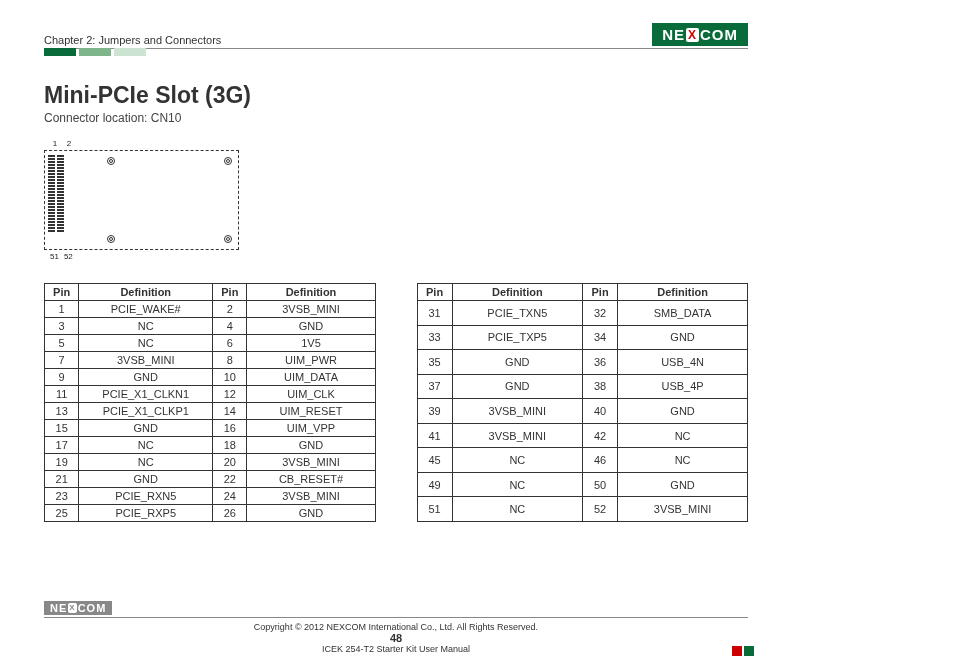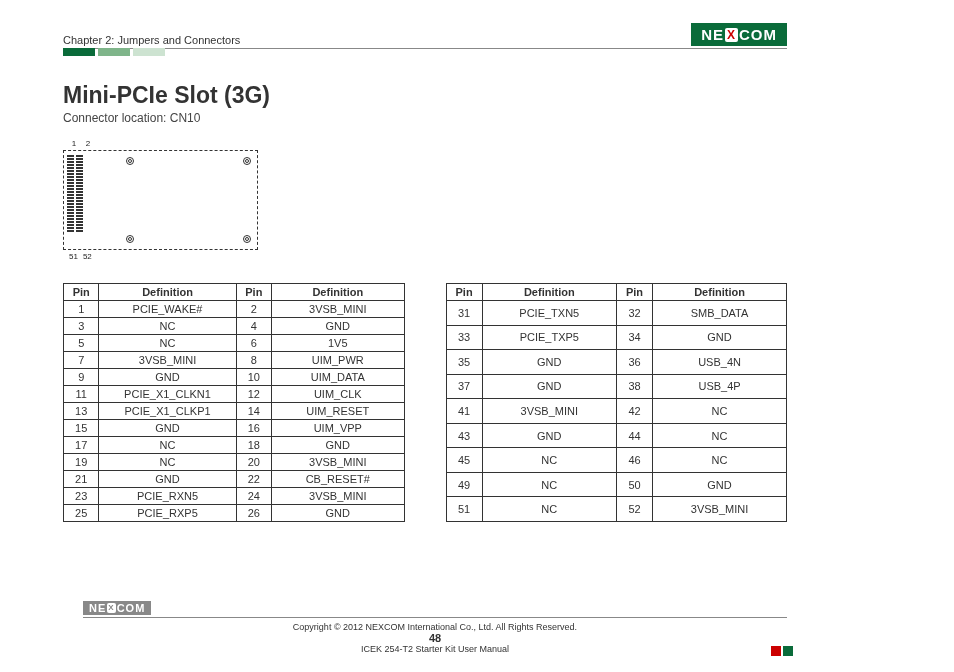--- a/index.html
+++ b/index.html
@@ -1,17 +1,17 @@
 <!DOCTYPE html>
 <html><head>
 <meta charset="utf-8">
 <style>
   * { box-sizing: border-box; margin: 0; padding: 0; }
   html, body { width: 954px; height: 672px; background: #fff; font-family: Arial, Helvetica, sans-serif; color: #222; }
-  .page { width: 792px; height: 672px; position: relative; padding: 18px 44px 0 24px; margin-left: 39px; }
+  .page { width: 792px; height: 672px; position: relative; padding: 18px 44px 0 44px; }
   .hdr { display: flex; justify-content: space-between; align-items: flex-end; height: 28px; }
   .hdr-left { font-size: 11px; color: #333; }
   .logo-wrap { display: flex; flex-direction: column; align-items: flex-end; }
   .logo { background: #0a6b3a; color: #fff; font-weight: bold; font-size: 15px; padding: 3px 10px; letter-spacing: 1px; display: flex; align-items: center; gap: 1px; }
   .logo .x { color: #cc0000; background: #fff; border-radius: 2px; padding: 0 2px; font-size: 12px; line-height: 14px; }
   .hdr-rule { height: 1px; background: #888; margin-top: 2px; }
   .tabs { display: flex; gap: 3px; margin-top: -1px; }
   .tab { height: 8px; width: 32px; }
   .tab.a { background: #0a6b3a; }
   .tab.b { background: #7fb58a; }
@@ -287,29 +287,29 @@
               <td class="c-pin">36</td>
               <td class="c-def">USB_4N</td>
             </tr>
             <tr>
               <td class="c-pin">37</td>
               <td class="c-def">GND</td>
               <td class="c-pin">38</td>
               <td class="c-def">USB_4P</td>
             </tr>
             <tr>
+              <td class="c-pin">39</td>
+              <td class="c-def">3VSB_MINI</td>
+              <td class="c-pin">40</td>
+              <td class="c-def">GND</td>
+            </tr>
+            <tr>
               <td class="c-pin">41</td>
               <td class="c-def">3VSB_MINI</td>
               <td class="c-pin">42</td>
-              <td class="c-def">NC</td>
-            </tr>
-            <tr>
-              <td class="c-pin">43</td>
-              <td class="c-def">GND</td>
-              <td class="c-pin">44</td>
               <td class="c-def">NC</td>
             </tr>
             <tr>
               <td class="c-pin">45</td>
               <td class="c-def">NC</td>
               <td class="c-pin">46</td>
               <td class="c-def">NC</td>
             </tr>
             <tr>
               <td class="c-pin">49</td>

